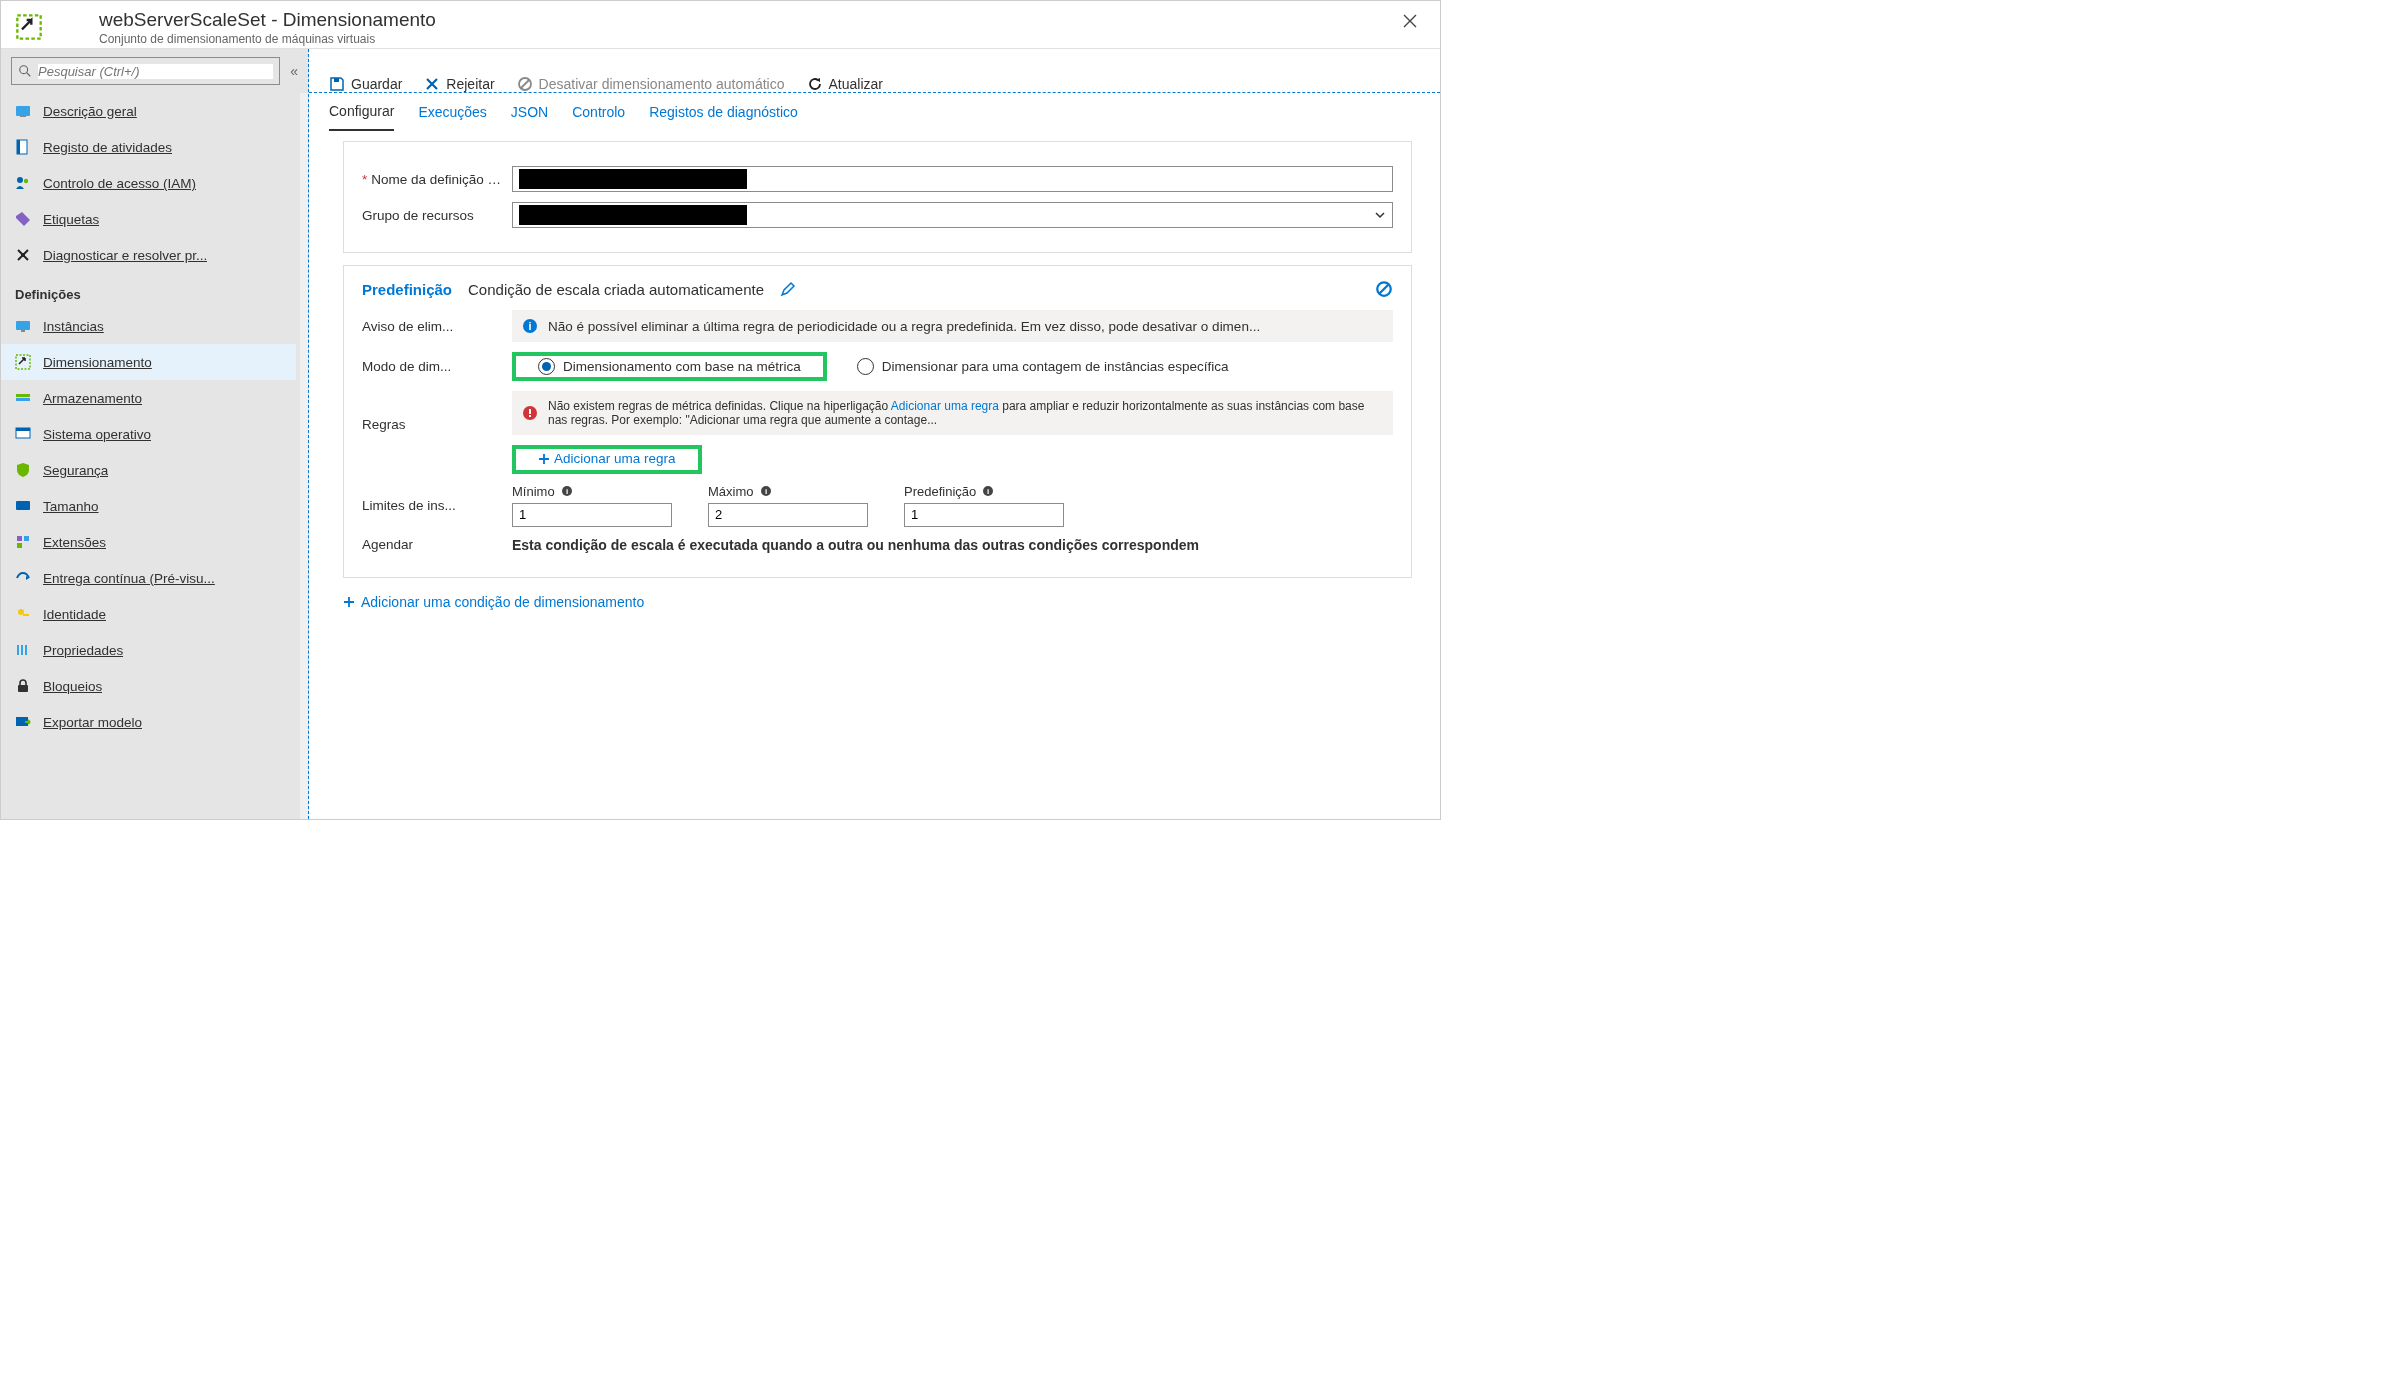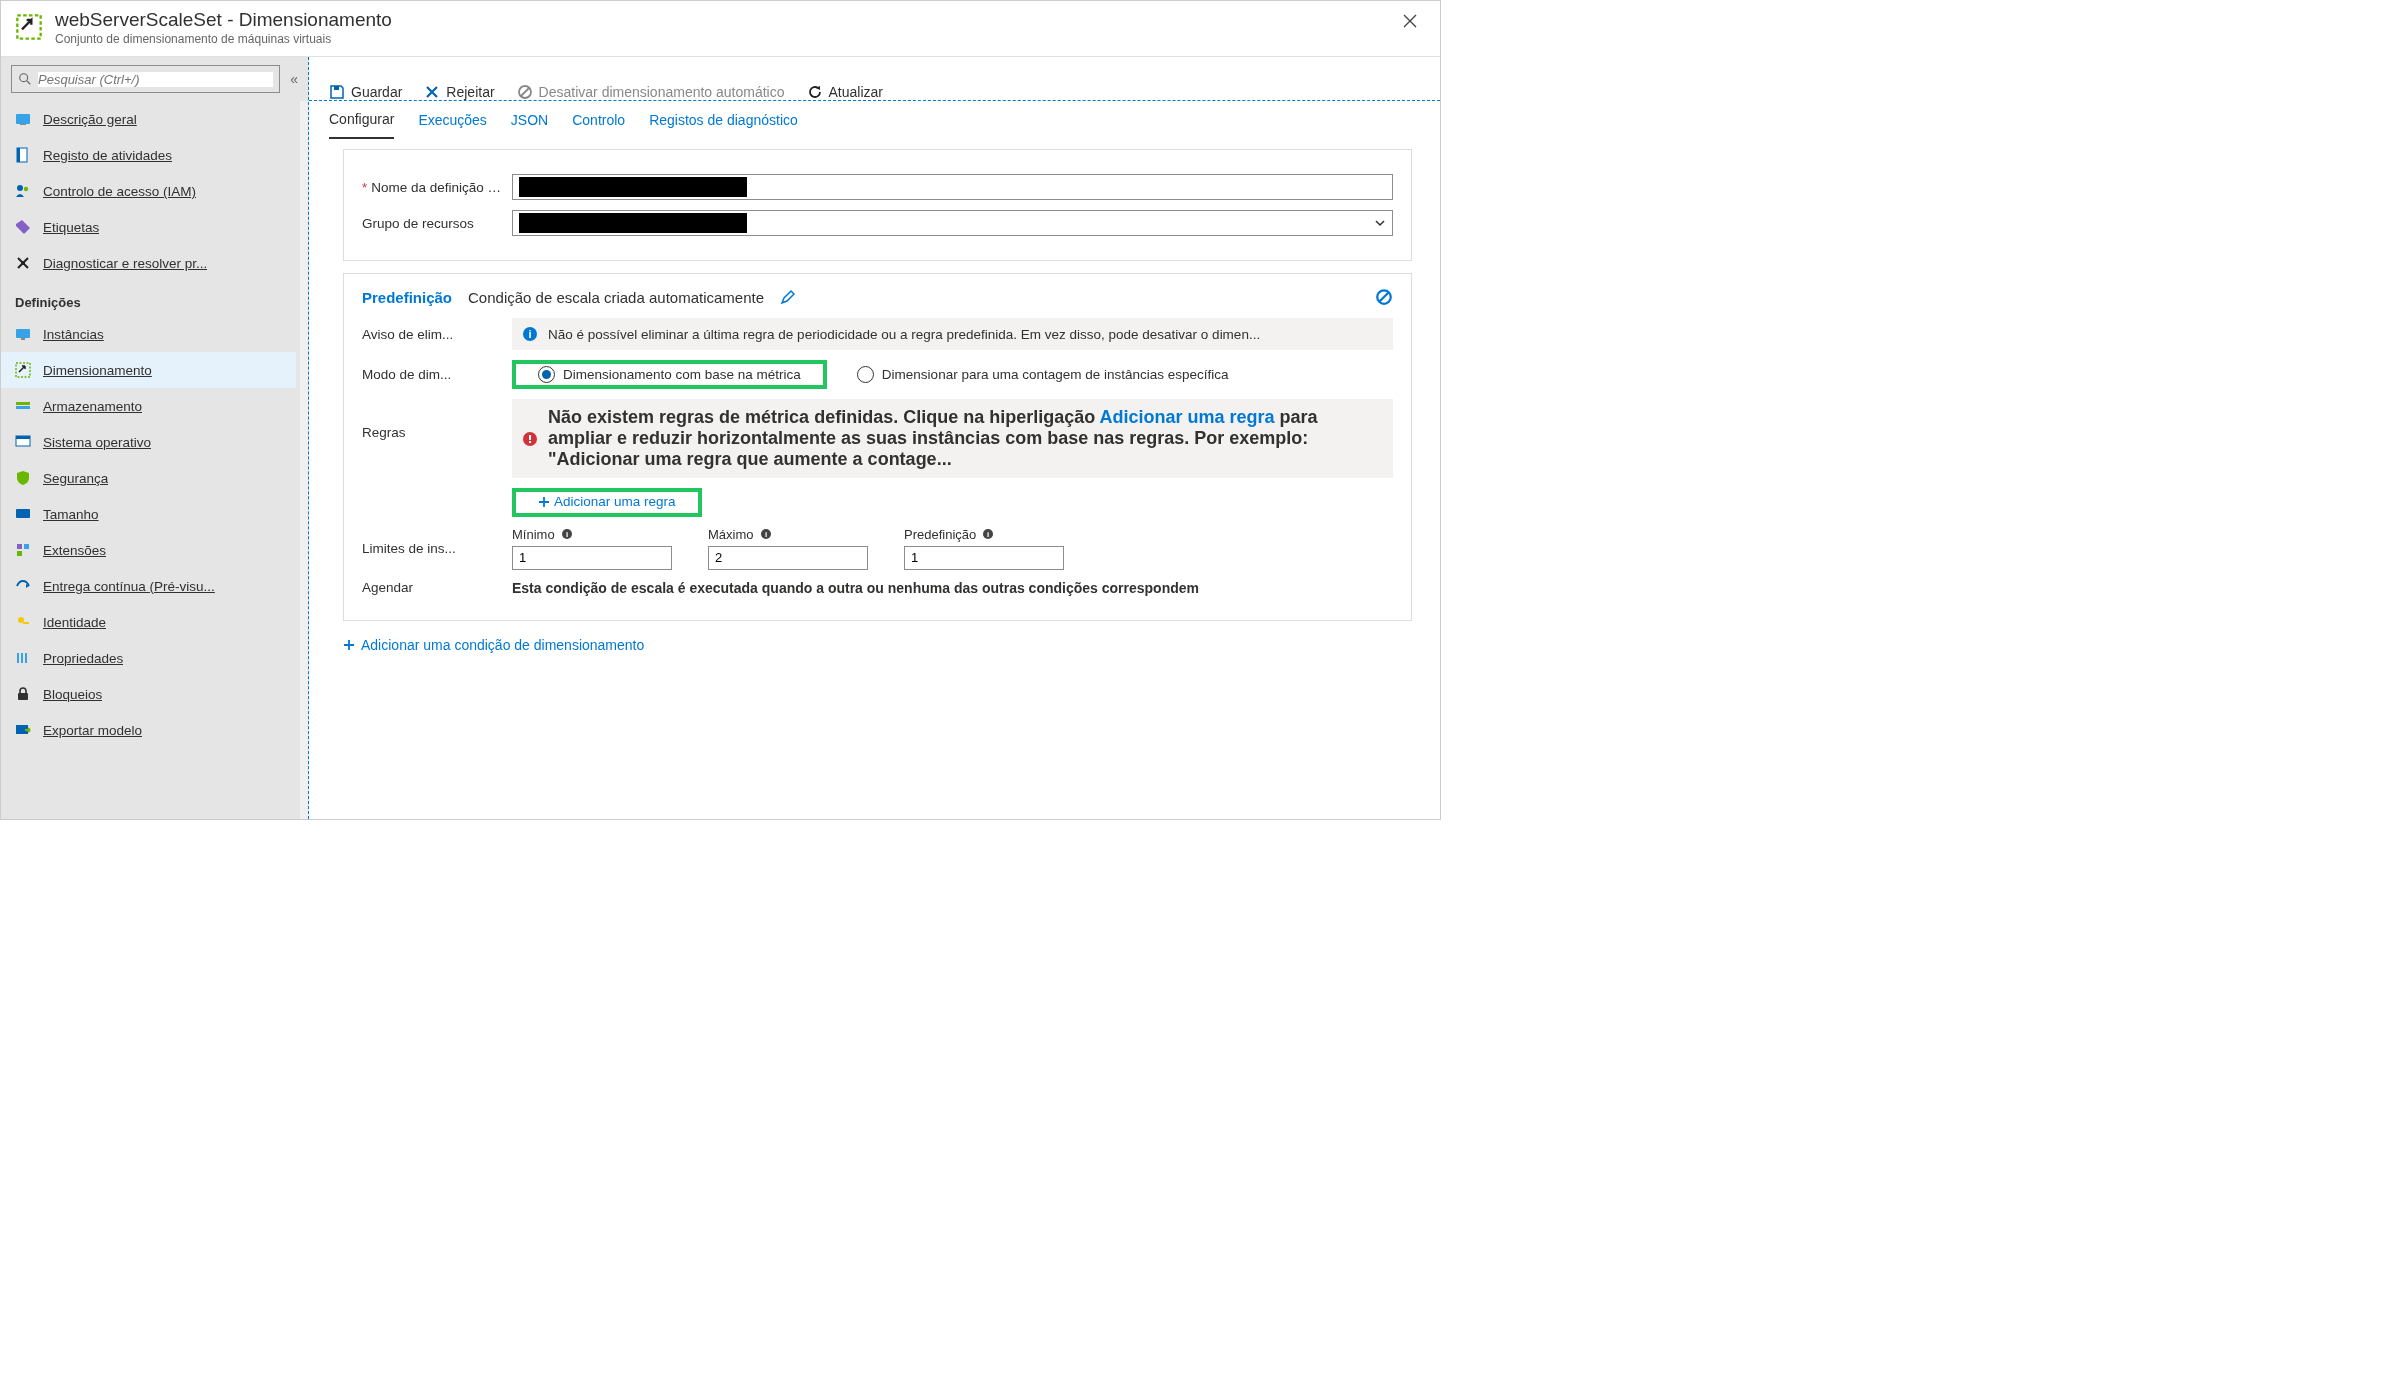--- a/index.html
+++ b/index.html
@@ -1,18 +1,18 @@
 <!DOCTYPE html>
 <html><head>
 <meta charset="utf-8">
 <style>
 * { box-sizing: border-box; margin: 0; padding: 0; font-family: "Segoe UI", Arial, sans-serif; }
 body { background: #fff; color: #323130; font-size: 14px; }
 .root { display: flex; flex-direction: column; width: 1441px; height: 820px; border: 1px solid #ccc; }
-.header { display: flex; align-items: flex-start; padding: 8px 14px 10px 14px; border-bottom: 1px solid #e1e1e1; }
+.header { display: flex; align-items: flex-start; padding: 8px 14px 2px 14px; border-bottom: 1px solid #e1e1e1; gap: 44px; }
 .header-icon { width: 28px; height: 28px; margin-right: 12px; margin-top: 4px; }
 .header-text { display: flex; flex-direction: column; flex: 1; }
 .header-title { font-size: 19px; font-weight: 400; color: #323130; }
 .header-subtitle { font-size: 12px; color: #666; margin-top: 1px; }
 .header-close { font-size: 20px; color: #666; cursor: pointer; padding: 4px 8px; }
 .body { display: flex; flex: 1; overflow: hidden; }
 .sidebar { width: 308px; border-right: 1px dashed #0078d4; display: flex; flex-direction: column; background: #e5e5e5; padding-top: 8px; }
 .sidebar-inner { flex: 1; overflow-y: auto; padding-right: 4px; }
 .vscroll { width: 8px; background: #f0f0f0; }
 .search-row { display: flex; align-items: center; padding: 0 10px 8px 10px; }
@@ -47,21 +47,21 @@
 .edit-icon { color: #0078d4; }
 .no-icon { margin-left: auto; color: #0078d4; }
 .banner { display: flex; align-items: center; gap: 10px; background: #f3f2f1; padding: 8px 10px; font-size: 13.5px; color: #323130; flex: 1; overflow: hidden; }
 .banner .msg { white-space: nowrap; overflow: hidden; text-overflow: ellipsis; }
 .info-icon { width: 16px; height: 16px; flex-shrink:0; }
 .radio-wrap { display: flex; align-items: center; gap: 30px; }
 .radio-opt { display: flex; align-items: center; gap: 8px; font-size: 13.5px; }
 .radio-dot { width: 17px; height: 17px; border: 1px solid #333; border-radius: 50%; display: flex; align-items: center; justify-content: center; }
 .radio-dot .fill { width: 9px; height: 9px; background: #0063b1; border-radius: 50%; }
 .hl-red { border: 4px solid #22c55e; padding: 2px 22px; }
-.rules-text { font-size: 18px; color: #323130; font-weight: bold; }
+.rules-text { font-size: 12px; color: #323130; }
 .rules-link { color: #0078d4; }
 .add-rule { display:inline-flex; align-items:center; gap:4px; color: #0078d4; font-size: 13.5px; }
 .limits { display: flex; gap: 36px; flex: 1; }
 .limit-col { display: flex; flex-direction: column; gap: 4px; }
 .limit-label { font-size: 13px; color: #323130; display:flex; align-items:center; gap:6px;}
 .limit-input { width: 160px; height: 24px; border: 1px solid #8c8c8c; padding: 0 6px; font-size: 13px; outline:none; }
 .sched-text { font-size: 14px; font-weight: 600; color: #323130; flex:1; }
 .add-cond { display:flex; align-items:center; gap:6px; color:#0078d4; font-size:14px; margin: 16px 0 0 34px; cursor:pointer; }
 svg { display:block; }
 </style>

